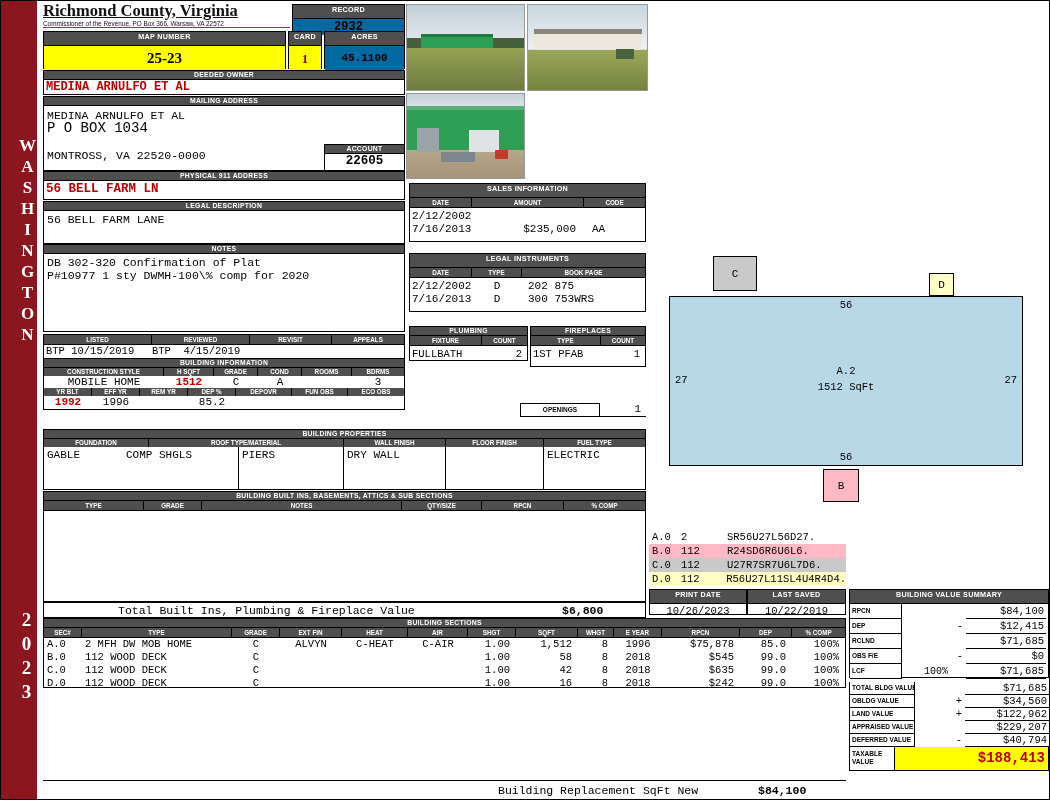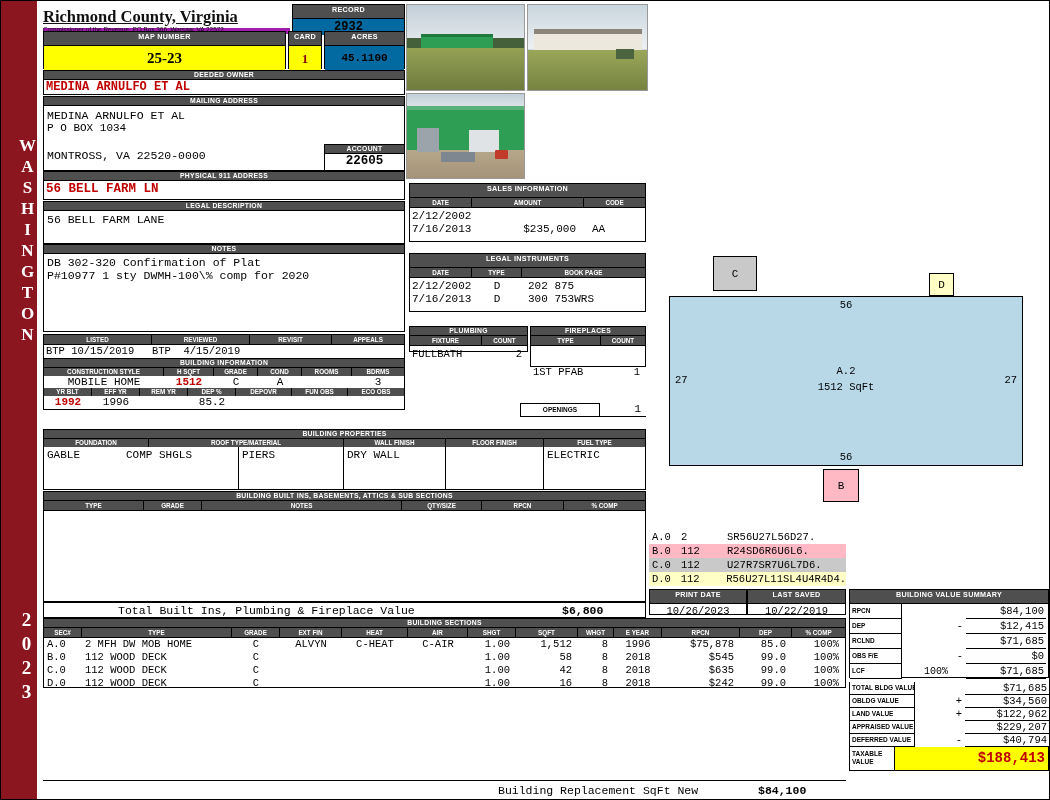--- a/index.html
+++ b/index.html
@@ -21,21 +21,21 @@
 .m10{font:10.5px/13px "Liberation Mono",monospace;white-space:pre}
 .m11{font:11px/13px "Liberation Mono",monospace;white-space:pre}
 .fill{flex:1 1 auto}
 .red{color:#c00000;font-weight:bold}
 .bold{font-weight:bold}
 .center{text-align:center}
 .right{text-align:right}
 .yellow{background:#ffff00}
 .pale{background:#0369a1}
 .lblcell{border:1px solid #000;background:#fff;font:bold 6.5px/1.1 "Liberation Sans",sans-serif;display:flex;align-items:center;justify-content:center;text-align:center}
-.county{position:absolute;left:42px;top:6px;width:247px;height:27px;border-bottom:6px solid #a21caf}
+.county{position:absolute;left:42px;top:0;width:247px;height:27px;border-bottom:1px solid #a21caf}
 .county-title{font:bold 16.5px/19px "Liberation Serif",serif;color:#111;text-decoration:underline;white-space:nowrap}
 .county-sub{font:6.4px/7px "Liberation Sans",sans-serif;color:#111;white-space:nowrap}
 .photo{position:absolute;overflow:hidden;background:#cfd8de;border:1px solid #999}
 .ph{position:absolute}
 .pcell{border-right:1px solid #000;padding:2px 3px;font:11px/13px "Liberation Mono",monospace;white-space:pre;overflow:hidden}
 .pcell:last-child{border-right:none}
 .sk-box{position:absolute;border:1px solid #000;display:flex;align-items:center;justify-content:center;font:11px "Liberation Mono",monospace}
 .sk-main{position:absolute;border:1px solid #000;background:#b8d8e8}
 .sk-dim{position:absolute;font:10.5px "Liberation Mono",monospace}
 .sk-center{position:absolute;left:0;right:0;text-align:center;font:10.5px "Liberation Mono",monospace}
@@ -97,21 +97,21 @@
 
   <div class="box" style="left:42px;top:69px;width:362px;height:25px">
     <div class="bar">DEEDED OWNER</div>
     <div class="fill red" style="font:bold 12px/14px 'Liberation Mono',monospace;padding-left:2px">MEDINA ARNULFO ET AL</div>
   </div>
 
   <div class="box" style="left:42px;top:95px;width:362px;height:75px">
     <div class="bar">MAILING ADDRESS</div>
     <div class="fill" style="position:relative">
       <div class="m11" style="position:absolute;left:3px;top:3px;font-size:11.5px">MEDINA ARNULFO ET AL</div>
-      <div class="m11" style="position:absolute;left:3px;top:16px;font-size:11px">P O BOX 1034</div>
+      <div class="m11" style="position:absolute;left:3px;top:16px;font-size:14px">P O BOX 1034</div>
       <div class="m11" style="position:absolute;left:3px;top:43px;font-size:11.5px">MONTROSS, VA 22520-0000</div>
     </div>
   </div>
 
   <div class="box" style="left:323px;top:143px;width:81px;height:27px;z-index:2">
     <div class="bar">ACCOUNT</div>
     <div class="fill center" style="font:bold 12.5px/15px 'Liberation Mono',monospace">22605</div>
   </div>
 
   <div class="box" style="left:42px;top:170px;width:362px;height:29px">
@@ -185,39 +185,39 @@
       <span class="dcell center" style="width:50px">D</span>
       <span class="dcell" style="flex:1;padding-left:6px">202 875</span>
     </div>
     <div class="drow">
       <span class="dcell" style="width:62px;padding-left:2px">7/16/2013</span>
       <span class="dcell center" style="width:50px">D</span>
       <span class="dcell" style="flex:1;padding-left:6px">300 753WRS</span>
     </div>
   </div>
 
-  <div class="box" style="left:408px;top:325px;width:119px;height:26px">
+  <div class="box" style="left:408px;top:325px;width:119px;height:35px">
     <div class="bar">PLUMBING</div>
     <div class="colrow">
       <span class="colcell" style="width:72px">FIXTURE</span>
       <span class="colcell" style="flex:1">COUNT</span>
     </div>
     <div class="drow" style="margin-top:2px">
       <span class="m10" style="width:72px;padding-left:2px">FULLBATH</span>
       <span class="m10 right" style="flex:1;padding-right:5px">2</span>
     </div>
   </div>
 
   <div class="box" style="left:529px;top:325px;width:116px;height:41px">
     <div class="bar">FIREPLACES</div>
     <div class="colrow">
       <span class="colcell" style="width:70px">TYPE</span>
       <span class="colcell" style="flex:1">COUNT</span>
     </div>
-    <div class="drow" style="margin-top:20px">
+    <div class="drow" style="margin-top:2px">
       <span class="m10" style="width:70px;padding-left:2px">1ST PFAB</span>
       <span class="m10 right" style="flex:1;padding-right:5px">1</span>
     </div>
   </div>
 
   <div style="position:absolute;left:519px;top:402px;width:126px;height:14px;display:flex">
     <span class="lblcell" style="width:80px">OPENINGS</span>
     <span class="m11 right" style="flex:1;padding-right:5px;border-bottom:1px solid #000">1</span>
   </div>
 

